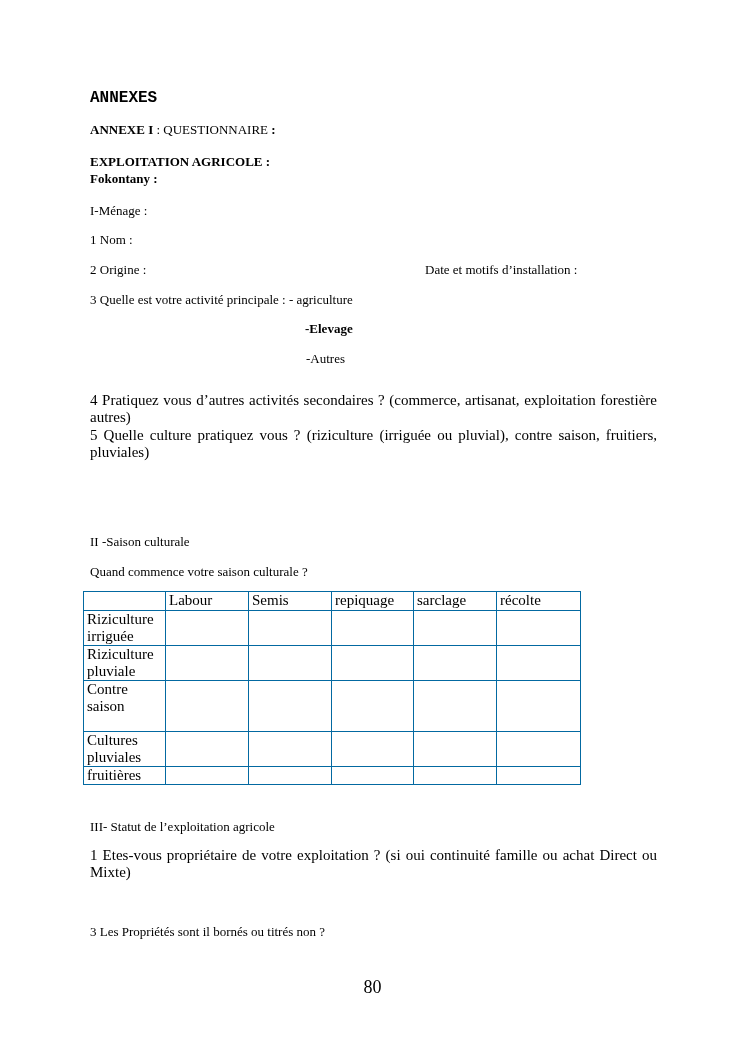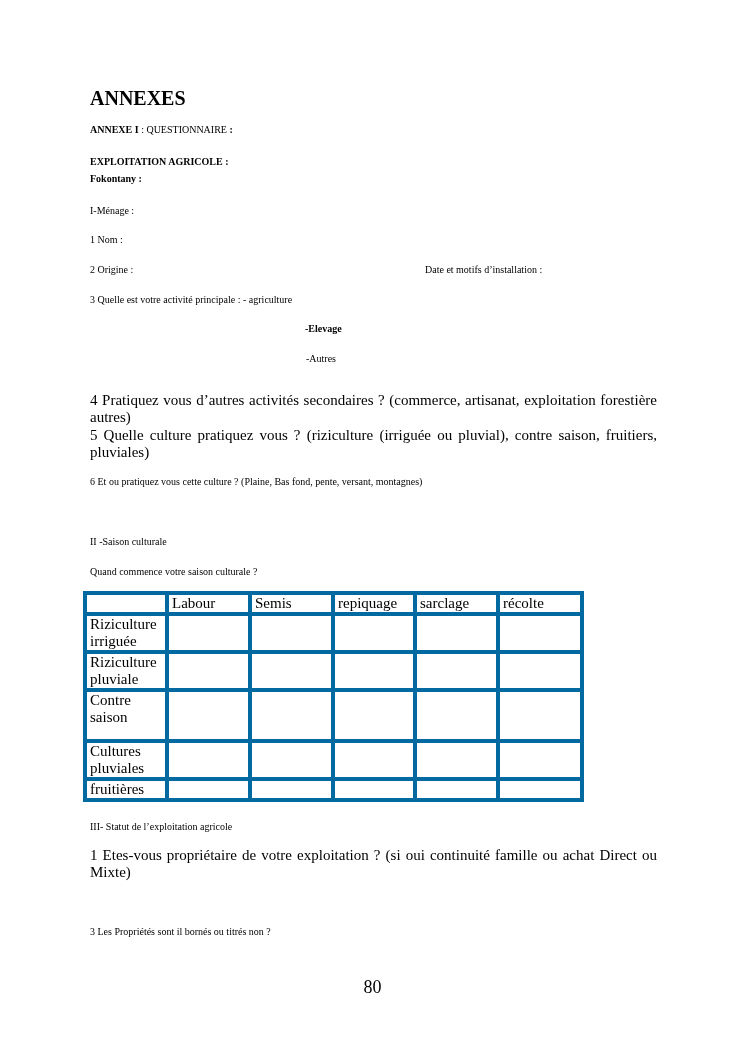--- a/index.html
+++ b/index.html
@@ -12,48 +12,48 @@
     width: 745px;
     height: 1053px;
     background: #ffffff;
     font-family: "Liberation Serif", "DejaVu Serif", serif;
     color: #000000;
     overflow: hidden;
   }
   .line {
     position: absolute;
     left: 90px;
-    font-size: 10px;
+    font-size: 13px;
     line-height: 17px;
     white-space: pre;
   }
   .para {
     position: absolute;
     left: 90px;
     width: 567px;
     font-size: 15px;
     line-height: 17.3px;
     text-align: justify;
     white-space: normal;
   }
   .bold { font-weight: bold; }
-  .title { font-size: 20px; font-weight: bold; }
+  .title { font-size: 16px; font-weight: bold; font-family: Liberation Mono, monospace; }
 
   table.season {
     position: absolute;
     left: 83px;
     top: 591px;
     border-collapse: collapse;
     table-layout: fixed;
     width: 497px;
     font-size: 15px;
     line-height: 17px;
   }
   table.season th, table.season td {
-    border: 4px solid #0369a1;
+    border: 1px solid #0369a1;
     padding: 0 3px;
     vertical-align: top;
     text-align: left;
     font-weight: normal;
     overflow: hidden;
   }
   tr.hrow    { height: 19px; }
   tr.r-irr   { height: 35px; }
   tr.r-plu   { height: 35px; }
   tr.r-con   { height: 51px; }
@@ -91,21 +91,20 @@
 
   <div class="line" style="top:291px;">3 Quelle est votre activité principale : - agriculture</div>
 
   <div class="line" style="top:320px; left:305px;font-weight:bold;">-Elevage</div>
   <div class="line" style="top:350px; left:306px;">-Autres</div>
 
   <div class="para" style="top:392px;">4 Pratiquez vous d’autres activités secondaires ? (commerce, artisanat, exploitation forestière autres)</div>
 
   <div class="para" style="top:427px;">5 Quelle culture pratiquez vous ? (riziculture (irriguée ou pluvial), contre saison, fruitiers, pluviales)</div>
 
-  <div class="line" style="top:473px;">6 Et ou pratiquez vous cette culture ? (Plaine, Bas fond, pente, versant, montagnes)</div>
 
   <div class="line" style="top:533px;">II -Saison culturale</div>
 
   <div class="line" style="top:563px;">Quand commence votre saison culturale ?</div>
 
   <table class="season">
     <colgroup>
       <col style="width:82px">
         <col style="width:83px">
         <col style="width:83px">

